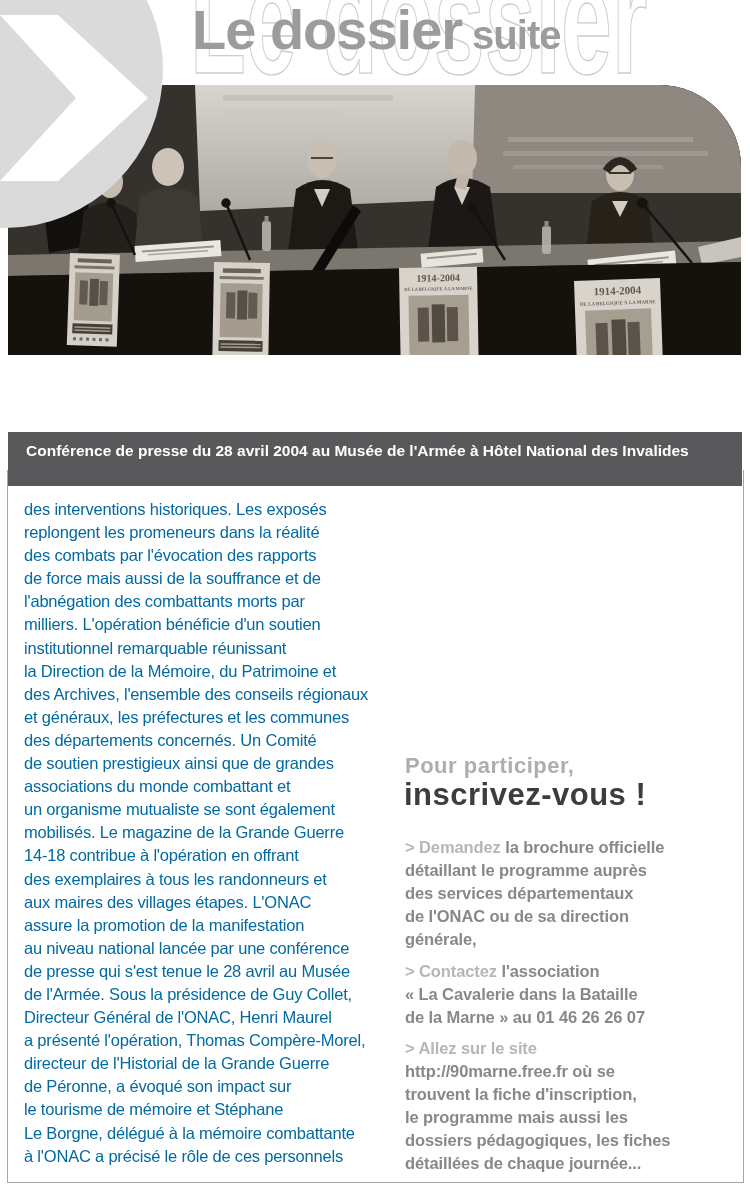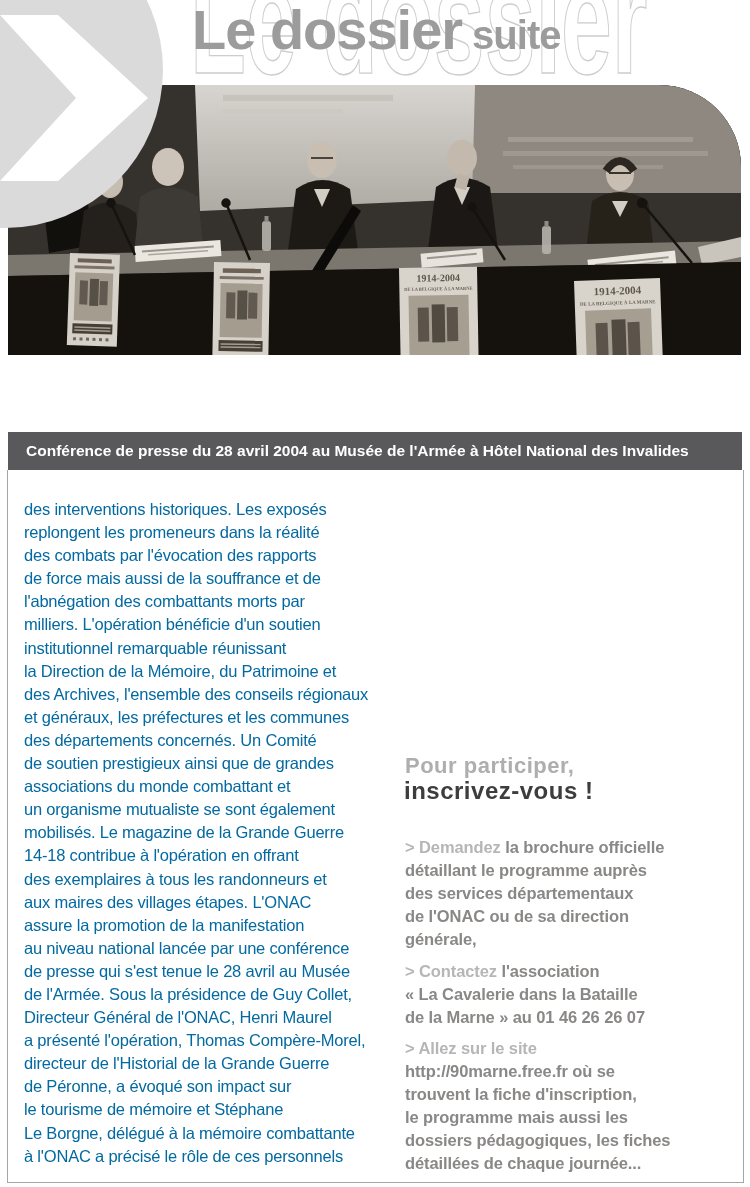--- a/index.html
+++ b/index.html
@@ -23,21 +23,21 @@
   }
   .photo svg{display:block;}
   
   .disc{
     position:absolute;left:-153px;top:-88px;width:316px;height:316px;
     border-radius:50%;background:#dadada;
   }
   .arrow-svg{position:absolute;left:0;top:0;}
   
   .caption-bar{
-    position:absolute;left:8px;top:432px;width:734px;height:38px;
+    position:absolute;left:8px;top:432px;width:734px;height:54px;
     background:#59595c;color:#ffffff;font-weight:bold;font-size:15.5px;
     line-height:38px;padding-left:18px;box-sizing:border-box;white-space:nowrap;
   }
   
   .border-left{position:absolute;left:7px;top:470px;width:1px;height:713px;background:#a6a6a6;}
   .border-right{position:absolute;left:743px;top:470px;width:1px;height:713px;background:#a6a6a6;}
   .border-bottom{position:absolute;left:7px;top:1182px;width:737px;height:1px;background:#a6a6a6;}
   
   .col-left{
     position:absolute;left:24px;top:498px;width:380px;
@@ -48,21 +48,21 @@
     position:absolute;left:405px;top:503px;width:335px;
     font-size:16.5px;line-height:23.4px;color:#4a4a4a;
     white-space:pre;letter-spacing:-0.2px;
   }
   .cta-kicker{
     position:absolute;left:405px;top:753px;
     font-size:22px;font-weight:bold;color:#aeaeae;letter-spacing:0.5px;white-space:nowrap;
   }
   .cta-headline{
     position:absolute;left:404px;top:777px;
-    font-size:24px;font-weight:bold;color:#3d3d3d;letter-spacing:0.5px;white-space:nowrap;
+    font-size:31px;font-weight:bold;color:#3d3d3d;letter-spacing:0.5px;white-space:nowrap;
   }
   .bullets{position:absolute;left:405px;top:836px;width:335px;}
   .bullet{
     font-size:16.5px;font-weight:bold;line-height:23px;
     white-space:pre;letter-spacing:-0.1px;margin:0 0 9px 0;
   }
   .bullet.b2{margin-bottom:8px;}
   .bullet .lead{color:#b6b6b6;}
   .bullet .rest{color:#8a8886;}
 </style>

